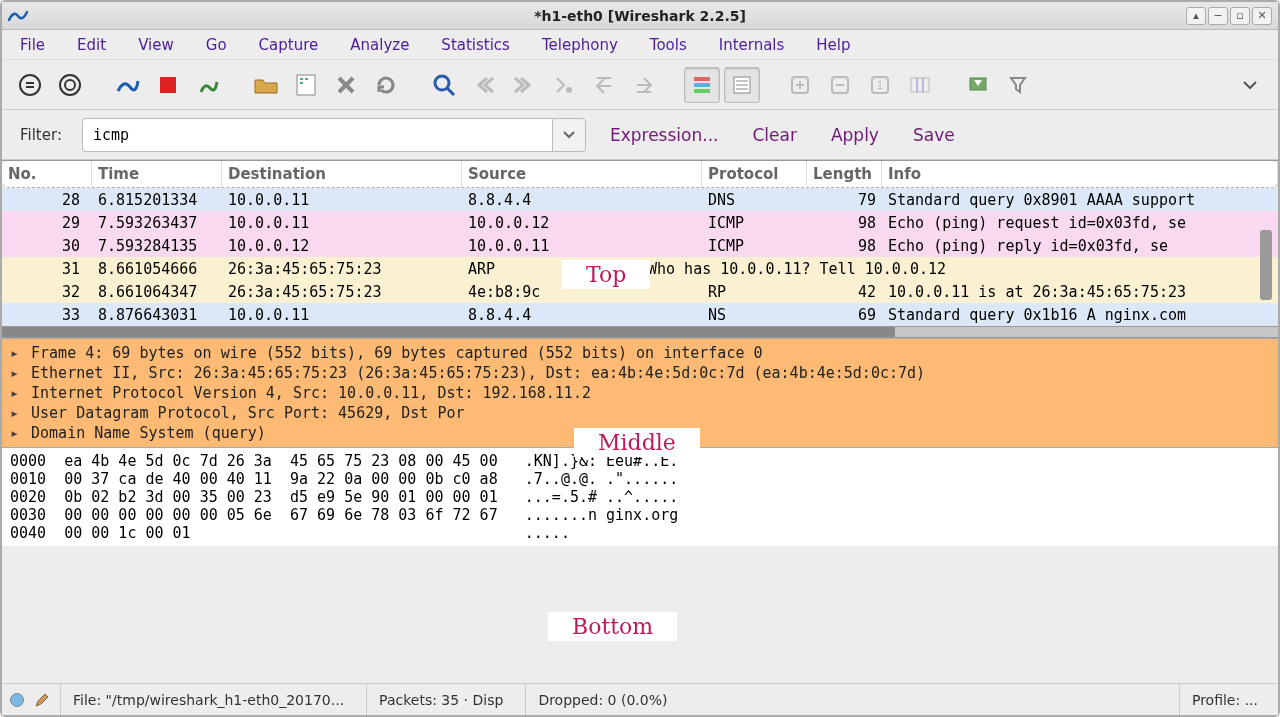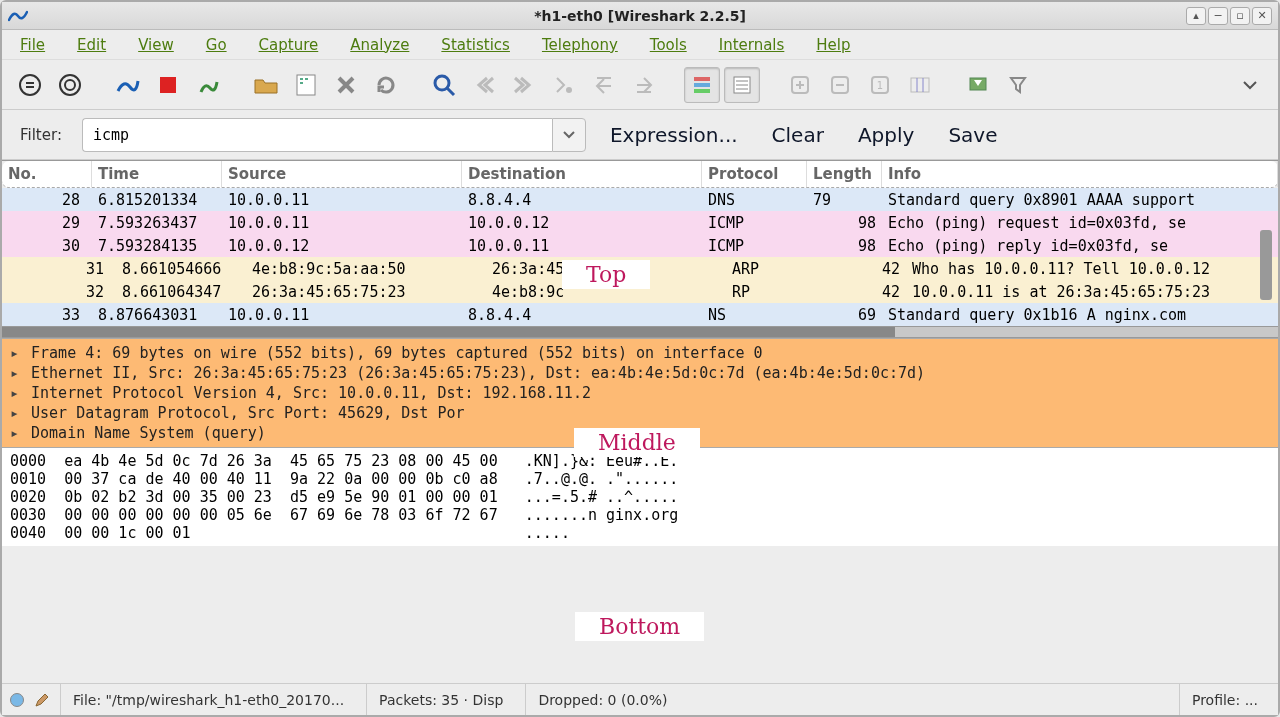--- a/index.html
+++ b/index.html
@@ -51,22 +51,21 @@
 
 .menubar {
   height: 30px;
   background: #ededed;
   display: flex;
   align-items: center;
   gap: 20px;
   padding: 0 12px;
   border-bottom: 1px solid #ddd;
   font-size: 15px;
-  color: #4d7c0f;
-  text-decoration: underline;
+  color: #4c1d95;
 }
 .menubar .menu-item { cursor:default; padding: 4px 6px;}
 
 .toolbar {
   height: 50px;
   background: #ededed;
   display:flex;
   align-items:center;
   gap:4px;
   padding: 2px 10px;
@@ -99,21 +98,21 @@
   border-radius:4px 0 0 4px;
   padding: 0 10px;
   font-size:15px;
   font-family:"DejaVu Sans Mono",monospace;
   background:#fff;
 }
 .filter-dd {
   width:34px;height:34px;border:1px solid #bbb;border-radius:0 4px 4px 0;
   background:#f2f2f2;display:flex;align-items:center;justify-content:center;
 }
-.filterbar .link { font-size:20px;color:#0f172a;padding:0 10px;}
+.filterbar .link { font-size:17px;color:#701a75;padding:0 10px;}
 
 .packet-list {
   border-top:1px solid #999;
 }
 .plist-header {
   display:flex;
   background:#fff;
   font-size:15px;
   color:#666;
   font-weight:bold;
@@ -138,21 +137,21 @@
 .prow{
   display:flex;
   height:23px;
   align-items:center;
   overflow:hidden;
   white-space:nowrap;
 }
 .prow .cell{padding:1px 6px;overflow:hidden;}
 .bg-blue{background:#dce8f7;}
 .bg-pink{background:#f9d9ef;}
-.bg-tan{background:#faf0d2;padding-left:24px;}
+.bg-tan{background:#faf0d2;}
 .hscroll{
   height:12px;background:#c8c8c8;border-top:1px solid #999;border-bottom:1px solid #999;
   position:relative;
 }
 .hscroll .thumb{position:absolute;left:0;top:0;height:100%;width:70%;background:#888;}
 .vscroll-thumb{
   position:absolute; right:6px; width:12px; background:#999;border-radius:3px;
 }
 
 .details-pane{
@@ -402,34 +401,34 @@
     <span class="link">Clear</span>
     <span class="link">Apply</span>
     <span class="link">Save</span>
   </div>
 
   <div class="packet-area">
     <div class="packet-list">
       <div class="plist-header">
         <div class="hcell w-no">No.</div>
         <div class="hcell w-time">Time</div>
+        <div class="hcell w-dst">Destination</div>
         <div class="hcell w-src">Source</div>
-        <div class="hcell w-dst">Destination</div>
         <div class="hcell w-proto">Protocol</div>
         <div class="hcell w-len">Length</div>
         <div class="hcell w-info">Info</div>
       </div>
       <div class="plist-body" id="plist-body">
           <div class="prow bg-blue">
             <div class="cell w-no" style="text-align:right;padding-right:12px">28</div>
             <div class="cell w-time">6.815201334</div>
             <div class="cell w-src">10.0.0.11</div>
             <div class="cell w-dst">8.8.4.4</div>
             <div class="cell w-proto">DNS</div>
-            <div class="cell w-len" style="">79</div>
+            <div class="cell w-len" style="text-align:right">79</div>
             <div class="cell w-info">Standard query 0x8901 AAAA support</div>
           </div>
           <div class="prow bg-pink">
             <div class="cell w-no" style="text-align:right;padding-right:12px">29</div>
             <div class="cell w-time">7.593263437</div>
             <div class="cell w-src">10.0.0.11</div>
             <div class="cell w-dst">10.0.0.12</div>
             <div class="cell w-proto">ICMP</div>
             <div class="cell w-len" style="text-align:right">98</div>
             <div class="cell w-info">Echo (ping) request  id=0x03fd, se</div>
@@ -439,21 +438,20 @@
             <div class="cell w-time">7.593284135</div>
             <div class="cell w-src">10.0.0.12</div>
             <div class="cell w-dst">10.0.0.11</div>
             <div class="cell w-proto">ICMP</div>
             <div class="cell w-len" style="text-align:right">98</div>
             <div class="cell w-info">Echo (ping) reply    id=0x03fd, se</div>
           </div>
           <div class="prow bg-tan">
             <div class="cell w-no" style="text-align:right;padding-right:12px">31</div>
             <div class="cell w-time">8.661054666</div>
-            <div class="cell w-src">4e:b8:9c:5a:aa:50</div>
             <div class="cell w-dst">26:3a:45:65:75:23</div>
             <div class="cell w-proto">ARP</div>
             <div class="cell w-len" style="text-align:right">42</div>
             <div class="cell w-info">Who has 10.0.0.11? Tell 10.0.0.12</div>
           </div>
           <div class="prow bg-tan">
             <div class="cell w-no" style="text-align:right;padding-right:12px">32</div>
             <div class="cell w-time">8.661064347</div>
             <div class="cell w-src">26:3a:45:65:75:23</div>
             <div class="cell w-dst">4e:b8:9c</div>
@@ -488,21 +486,21 @@
     <div class="bytes-pane" id="bytes-pane">
         <div class="byte-line">0000  ea 4b 4e 5d 0c 7d 26 3a  45 65 75 23 08 00 45 00   .KN].}&amp;: Eeu#..E.</div>
         <div class="byte-line">0010  00 37 ca de 40 00 40 11  9a 22 0a 00 00 0b c0 a8   .7..@.@. ."......</div>
         <div class="byte-line">0020  0b 02 b2 3d 00 35 00 23  d5 e9 5e 90 01 00 00 01   ...=.5.# ..^.....</div>
         <div class="byte-line">0030  00 00 00 00 00 00 05 6e  67 69 6e 78 03 6f 72 67   .......n ginx.org</div>
         <div class="byte-line">0040  00 00 1c 00 01                                     .....</div>
       </div>
 
     <div class="annot" style="left:560px;top:100px">Top</div>
     <div class="annot" style="left:572px;top:268px">Middle</div>
-    <div class="annot" style="left:573px;top:452px">Bottom</div>
+    <div class="annot" style="left:546px;top:452px">Bottom</div>
   </div>
 
   <div class="statusbar">
     <span class="dot"></span>
     <span class="pencil"><svg width="16" height="16">
           <path d="M2 14l2-5 7-7 3 3-7 7z" fill="#c96" stroke="#863"></path>
         </svg></span>
     <div class="sect">File: "/tmp/wireshark_h1-eth0_20170...</div>
     <div class="sect">Packets: 35 · Disp</div>
     <div class="sect">Dropped: 0 (0.0%)</div>

